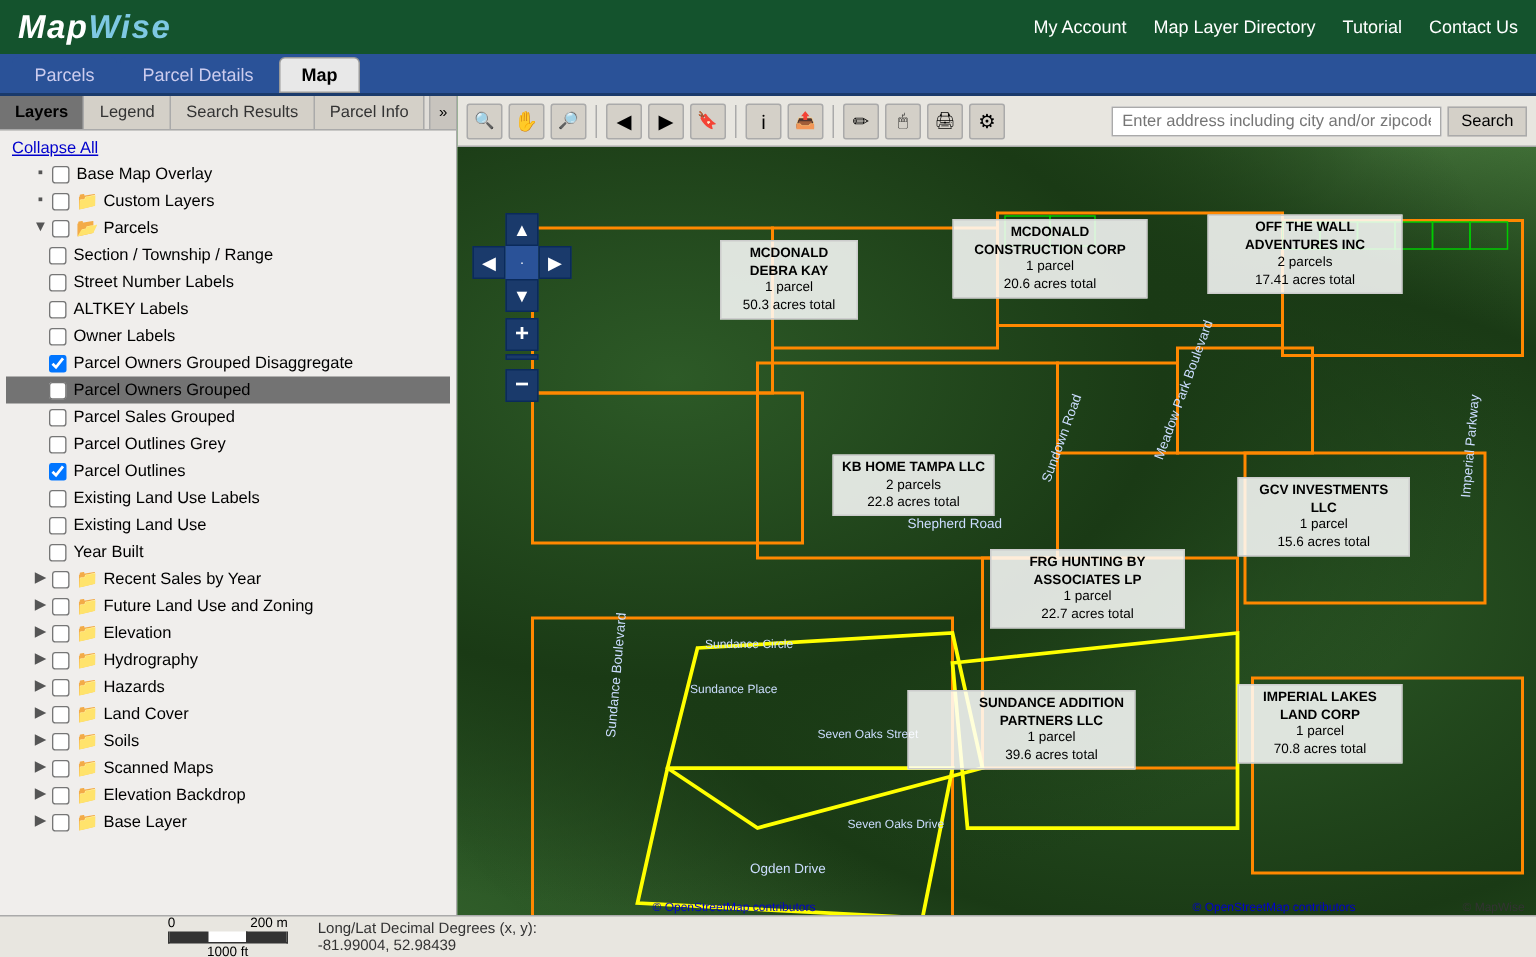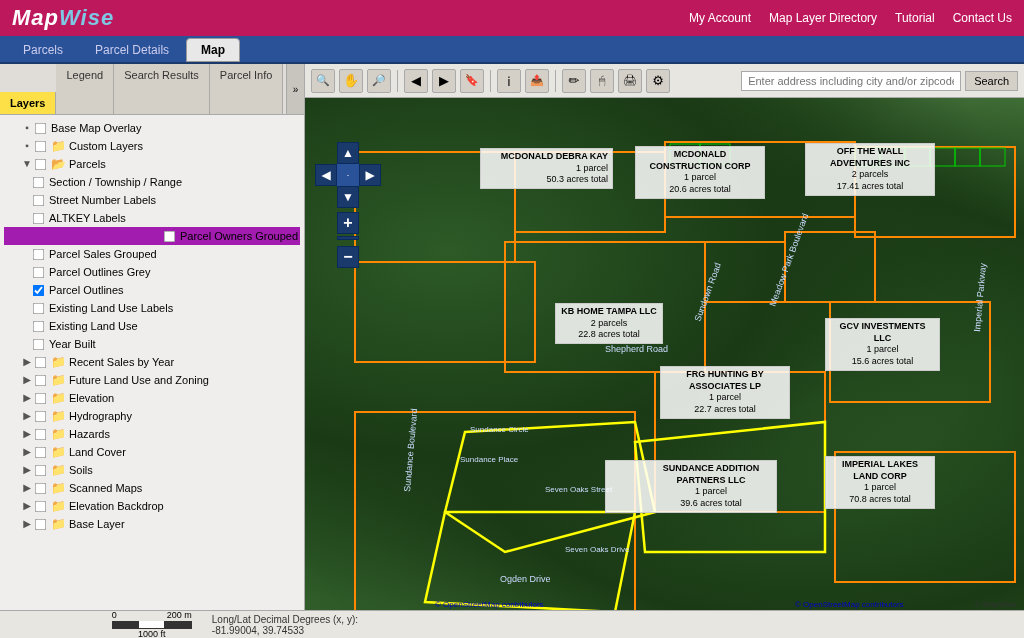--- a/index.html
+++ b/index.html
@@ -1,20 +1,20 @@
 <!DOCTYPE html>
 <html><head>
   <meta charset="utf-8">
   <style>
     * { box-sizing: border-box; margin: 0; padding: 0; }
     body { font-family: Arial, sans-serif; font-size: 12px; background: #d4d0c8; width: 1024px; height: 638px; overflow: hidden; }
 
     
     #top-nav {
-      background: #be185d;
+      background: #14532d;
       color: white;
       display: flex;
       align-items: center;
       justify-content: space-between;
       padding: 0 12px;
       height: 36px;
     }
     #top-nav .logo {
       font-size: 22px;
       font-weight: bold;
@@ -79,24 +79,23 @@
     }
     .panel-tab {
       padding: 5px 10px;
       font-size: 11px;
       cursor: pointer;
       border-right: 1px solid #aaa;
       background: #d4d0c8;
       color: #333;
     }
     .panel-tab.active {
-      background: #fde047;
+      background: #737373;
       color: #000;
       font-weight: bold;
-      margin-top: 28px;
     }
     .panel-collapse-btn {
       position: absolute;
       right: 0;
       top: 0;
       bottom: 0;
       width: 18px;
       background: #c8c4be;
       border-left: 1px solid #aaa;
       display: flex;
@@ -120,22 +119,21 @@
       text-decoration: underline;
     }
     .layer-item {
       display: flex;
       align-items: center;
       padding: 1px 2px;
       font-size: 11px;
       line-height: 16px;
     }
     .layer-item.highlighted {
-      background: #a21caf;
-      justify-content: flex-end;
+      background: #737373;
     }
     .layer-item input[type=checkbox] {
       margin-right: 4px;
       transform: scale(0.9);
     }
     .expand-btn {
       cursor: pointer;
       font-size: 10px;
       width: 14px;
       text-align: center;
@@ -347,20 +345,21 @@
   <div id="left-panel">
     <div id="panel-tabs">
       <div class="panel-tab active">Layers</div>
       <div class="panel-tab">Legend</div>
       <div class="panel-tab">Search Results</div>
       <div class="panel-tab">Parcel Info</div>
       <div class="panel-collapse-btn">»</div>
     </div>
 
     <div id="layers-content">
+      <div class="collapse-all">Collapse All</div>
 
       <div class="layer-item layer-indent-1">
         <span class="expand-btn">▪</span>
         <input type="checkbox" style="">
         <span>Base Map Overlay</span>
       </div>
 
       <div class="layer-item layer-indent-1">
         <span class="expand-btn">▪</span>
         <input type="checkbox" style="">
@@ -379,20 +378,28 @@
         <input type="checkbox" style="">
         <span>Section / Township / Range</span>
       </div>
       <div class="layer-item layer-indent-2">
         <input type="checkbox" style="">
         <span>Street Number Labels</span>
       </div>
       <div class="layer-item layer-indent-2">
         <input type="checkbox" style="">
         <span>ALTKEY Labels</span>
+      </div>
+      <div class="layer-item layer-indent-2">
+        <input type="checkbox" style="">
+        <span>Owner Labels</span>
+      </div>
+      <div class="layer-item layer-indent-2">
+        <input type="checkbox" checked="" style="">
+        <span>Parcel Owners Grouped Disaggregate</span>
       </div>
       <div class="layer-item layer-indent-2 highlighted">
         <input type="checkbox" style="">
         <span>Parcel Owners Grouped</span>
       </div>
       <div class="layer-item layer-indent-2">
         <input type="checkbox" style="">
         <span>Parcel Sales Grouped</span>
       </div>
       <div class="layer-item layer-indent-2">
@@ -587,39 +594,39 @@
           <div class="nav-arrow">◀</div>
           <div class="nav-center">·</div>
           <div class="nav-arrow">▶</div>
         </div>
         <div class="nav-arrow">▼</div>
         <div class="zoom-btn">+</div>
         <div style="width:22px;height:4px;background:#1a3a6b;border:1px solid #0a2a5b;margin:2px 0;"></div>
         <div class="zoom-btn">−</div>
       </div>
 
-      <div class="parcel-label" style="top:50px;left:175px;width:133px;text-align:right;">
+      <div class="parcel-label" style="top:62px;left:175px;width:92px;">
         <strong>MCDONALD DEBRA KAY</strong><br>1 parcel<br>50.3 acres total
       </div>
       <div class="parcel-label" style="top:48px;left:330px;width:130px;">
         <strong>MCDONALD CONSTRUCTION CORP</strong><br>1 parcel<br>20.6 acres total
       </div>
       <div class="parcel-label" style="top:45px;left:500px;width:130px;">
         <strong>OFF THE WALL ADVENTURES INC</strong><br>2 parcels<br>17.41 acres total
       </div>
       <div class="parcel-label" style="top:205px;left:250px;width:108px;">
         <strong>KB HOME TAMPA LLC</strong><br>2 parcels<br>22.8 acres total
       </div>
       <div class="parcel-label" style="top:220px;left:520px;width:115px;">
         <strong>GCV INVESTMENTS LLC</strong><br>1 parcel<br>15.6 acres total
       </div>
       <div class="parcel-label" style="top:268px;left:355px;width:130px;">
         <strong>FRG HUNTING BY ASSOCIATES LP</strong><br>1 parcel<br>22.7 acres total
       </div>
-      <div class="parcel-label" style="top:362px;left:300px;width:172px;padding-left:44px;">
+      <div class="parcel-label" style="top:362px;left:300px;width:152px;padding-left:44px;">
         <strong>SUNDANCE ADDITION PARTNERS LLC</strong><br>1 parcel<br>39.6 acres total
       </div>
       <div class="parcel-label" style="top:358px;left:520px;width:110px;">
         <strong>IMPERIAL LAKES LAND CORP</strong><br>1 parcel<br>70.8 acres total
       </div>
     </div>
   </div>
 </div>
 
 <div id="status-bar">
@@ -635,15 +642,15 @@
       <div class="scale-seg1"></div>
       <div class="scale-seg2"></div>
       <div class="scale-seg3"></div>
     </div>
     <div style="font-size:9px;text-align:center;width:80px;">
       <span>1000 ft</span>
     </div>
   </div>
   <div class="coords">
     <div>Long/Lat Decimal Degrees (x, y):</div>
-    <div>-81.99004, 39.74533</div>
+    <div>-81.99004, 52.98439</div>
   </div>
 </div>
 
 </body></html>

